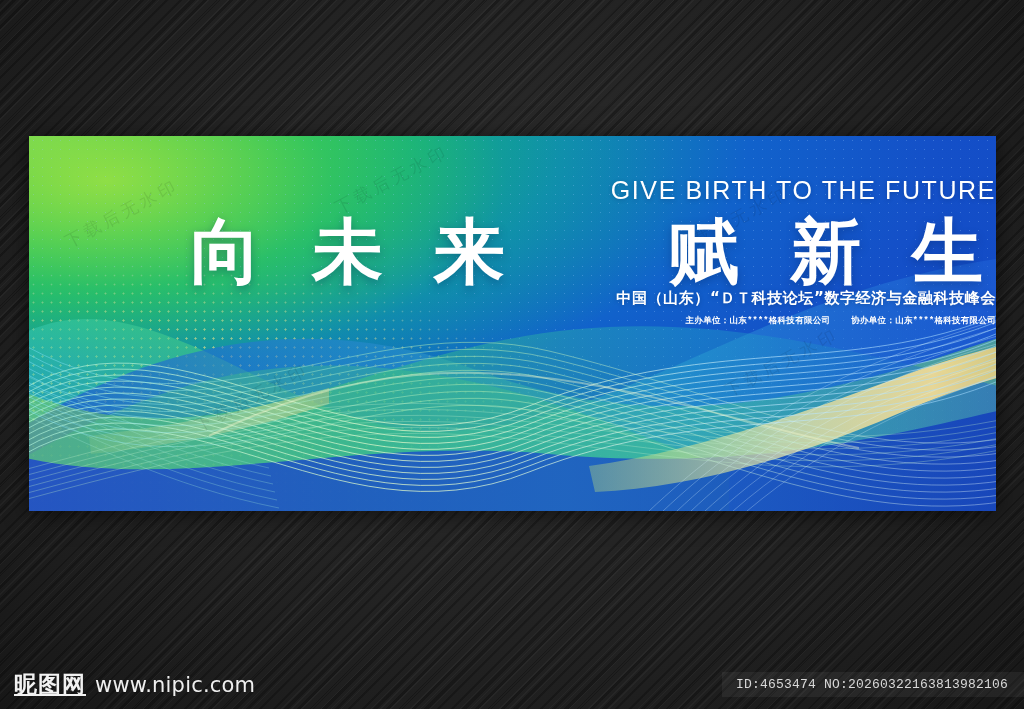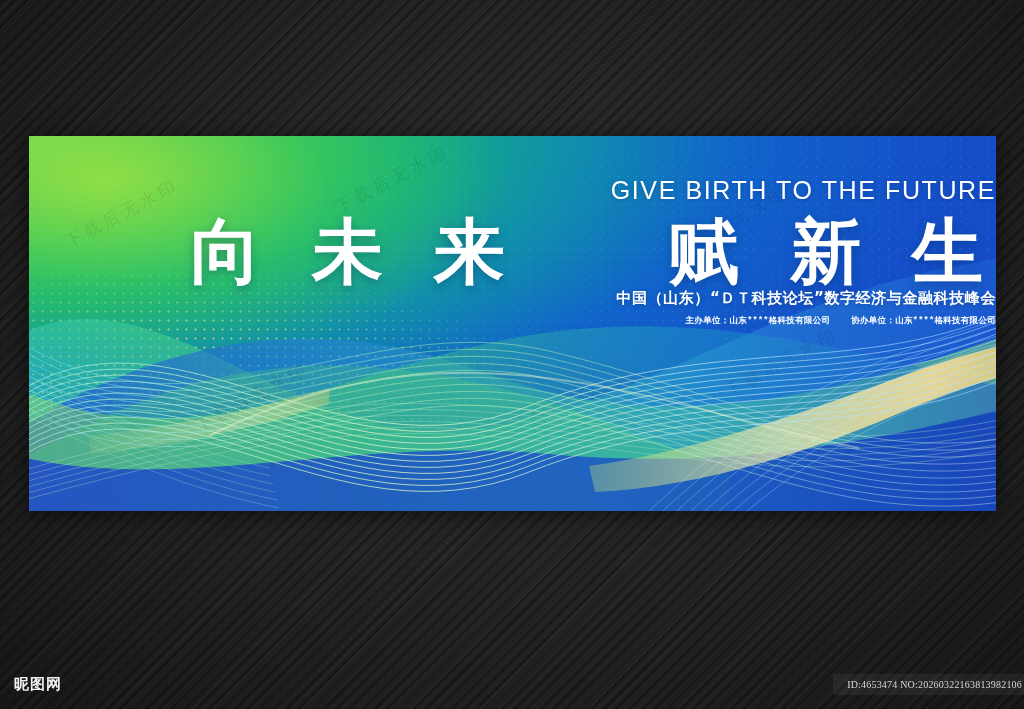--- a/index.html
+++ b/index.html
@@ -124,32 +124,33 @@
   #footer-bar {
     position:absolute; left:0; right:0; bottom:0; height:49px;
     display:flex; align-items:center; justify-content:space-between;
     padding:0 0 0 14px;
     z-index:20;
   }
   #footer-bar .brand {
     display:flex; align-items:baseline; gap:9px;
   }
   .brand-cn {
-    color:#f2f2f2; font-size:15px; font-weight:700; letter-spacing:1px;
-    font-family:"DejaVu Sans", sans-serif;
+    color:#f2f2f2; font-size:23px; font-weight:700; letter-spacing:1px;
+    font-family:"DejaVu Sans", sans-serif;
+    text-decoration:underline;
   }
   .brand-url {
     color:#efefef; font-size:21px; letter-spacing:0.2px;
     font-family:"DejaVu Sans", sans-serif;
   }
   .id-tag {
-    color:#d8d8d8; font-size:10px; letter-spacing:0.2px;
+    color:#d8d8d8; font-size:13px; letter-spacing:0.2px;
     background:rgba(255,255,255,0.055);
-    padding:5px 2px 5px 14px;
-    font-family:Liberation Serif, serif;
+    padding:5px 16px 5px 14px;
+    font-family:Liberation Mono, monospace;
   }
 </style>
 </head>
 <body>
 
 <div id="page-bg"></div>
 
 <div id="banner">
 
   <div class="layer bg-gradient"></div>
@@ -295,15 +296,16 @@
       <span>主办单位：山东****格科技有限公司</span>
       <span class="gap"></span>
       <span>协办单位：山东****格科技有限公司</span>
     </div>
   </div>
 </div>
 
 <div id="footer-bar">
   <div class="brand">
     <span class="brand-cn">昵图网</span>
+    <span class="brand-url">www.nipic.com</span>
   </div>
   <div class="id-tag">ID:4653474 NO:20260322163813982106</div>
 </div>
 
 </body></html>

